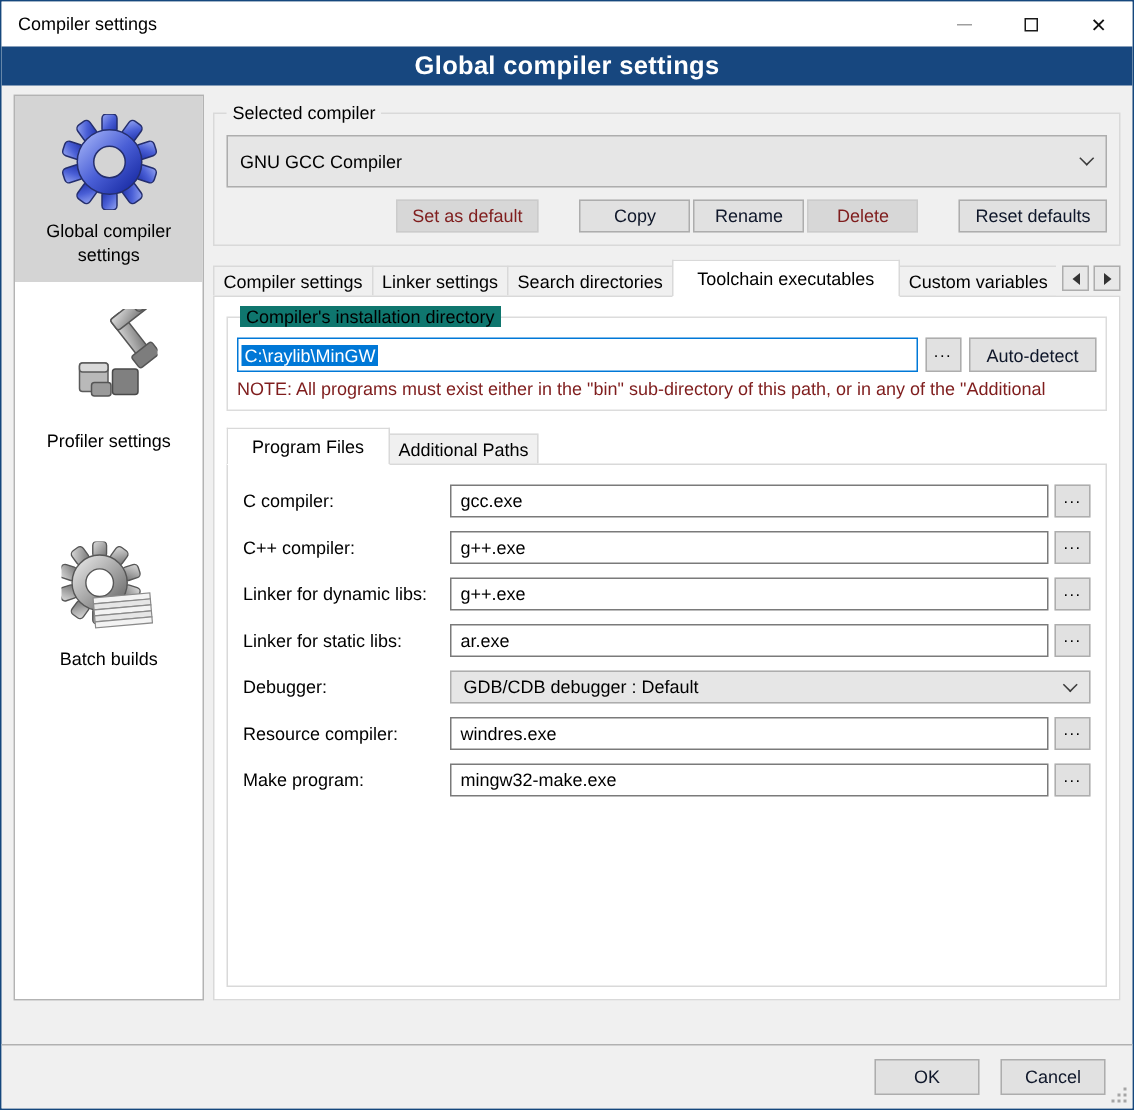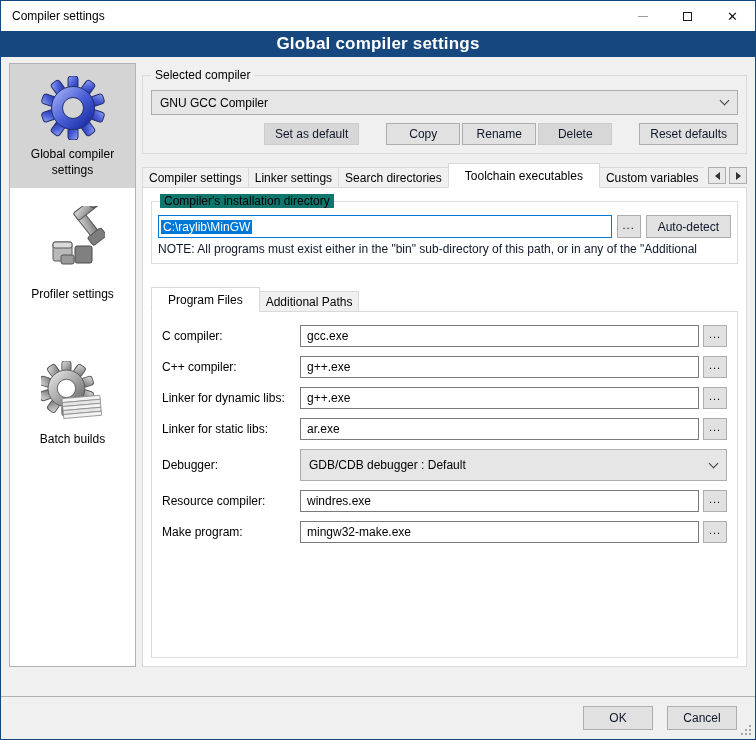--- a/index.html
+++ b/index.html
@@ -31,30 +31,30 @@
   .sb-item.batch{margin-top:36px;}
   .sb-label{text-align:center;margin-top:7px;line-height:1.3;}
   
   .content{flex:1;display:flex;flex-direction:column;min-width:0;}
   
   .groupbox{position:relative;border:1px solid #d9d9d9;padding:14px 8px 8px;}
   .gb-label{position:absolute;top:-8px;left:8px;padding:0 4px;background:#f0f0f0;}
   .groupbox.on-white{border-color:#dcdcdc;}
   .groupbox.on-white>.gb-label{background:#0f766e;}
   
-  .combo{height:25px;display:flex;align-items:center;background:#e6e6e6;
+  .combo{height:35px;display:flex;align-items:center;background:#e6e6e6;
          border:1px solid #adadad;padding:0 9px 0 8px;cursor:default;}
   .combo .val{flex:1;white-space:nowrap;overflow:hidden;}
   .chev{width:7px;height:7px;border-right:1.4px solid #3c3c3c;border-bottom:1.4px solid #3c3c3c;
         transform:rotate(45deg);margin-top:-4px;flex-shrink:0;}
   
   .btn{height:22px;background:#e1e1e1;border:1px solid #adadad;font-family:inherit;
        font-size:12px;color:#0f172a;padding:0 10px;cursor:default;display:inline-flex;
        align-items:center;justify-content:center;}
-  .btn.disabled{background:#d7d7d7;border-color:#cbcbcb;color:#0f172a;}
+  .btn.disabled{background:#d7d7d7;border-color:#cbcbcb;color:#7f1d1d;}
   .cmp-buttons{display:flex;justify-content:flex-end;align-items:center;margin-top:8px;}
   .cmp-buttons .btn{min-width:74px;}
   .btn.setdefault{min-width:86px;margin-right:27px;}
   .btn.delete{margin-right:27px;}
   .btn.reset{min-width:98px;}
   .btn.b-copy,.btn.b-rename{margin-right:2px;}
   
   .tabstrip{display:flex;align-items:flex-end;height:25px;margin-top:9px;flex-shrink:0;}
   .tab-scroll{flex:1;display:flex;align-items:flex-end;overflow:hidden;height:25px;}
   .tab{height:21px;line-height:20px;padding:0 6px;background:#f0f0f0;border:1px solid #d9d9d9;
@@ -72,31 +72,31 @@
   
   .dir-row{display:flex;align-items:center;gap:5px;}
   .input{height:23px;background:#fff;border:1px solid #7a7a7a;display:flex;align-items:center;
          padding:0 6px;overflow:hidden;white-space:nowrap;}
   .input.focused{border:1px solid #0078d7;flex:1;padding:0 2px;}
   .seltext{background:#0078d7;color:#fff;padding:0 2px;}
   .browse{width:24px;height:23px;background:#e1e1e1;border:1px solid #adadad;font-size:11px;
           display:inline-flex;align-items:center;justify-content:center;flex-shrink:0;
           letter-spacing:1px;cursor:default;line-height:1;padding-bottom:4px;}
   .autodetect{height:23px;padding:0 11px;flex-shrink:0;}
-  .note{margin-top:4px;color:#0f172a;white-space:nowrap;overflow:hidden;}
+  .note{margin-top:4px;color:#7f1d1d;white-space:nowrap;overflow:hidden;}
   
   .subnb{margin-top:11px;flex:1;display:flex;flex-direction:column;min-height:0;}
-  .subnb .tabstrip{margin-top:12px;}
+  .subnb .tabstrip{margin-top:0;}
   .subpage{flex:1;margin-top:-1px;background:#fff;border:1px solid #d9d9d9;
            padding:13px 10px 0 10px;min-height:0;}
   .frow{display:flex;align-items:center;margin-bottom:9px;}
   .f-label{width:138px;flex-shrink:0;}
   .frow .input.plain{flex:1;height:22px;}
   .frow .browse{width:24px;height:22px;margin-left:4px;}
-  .frow .combo{flex:1;height:32px;}
+  .frow .combo{flex:1;height:22px;}
   
   .footer{height:43px;flex-shrink:0;border-top:1px solid #b1b1b1;display:flex;align-items:center;
           justify-content:flex-end;gap:14px;padding-right:18px;position:relative;background:#f0f0f0;margin-top:19px;}
   .footer .btn{width:70px;height:24px;}
   .grip{position:absolute;right:2px;bottom:2px;}
 </style>
 </head>
 <body>
 
 <svg width="0" height="0" style="position:absolute">

